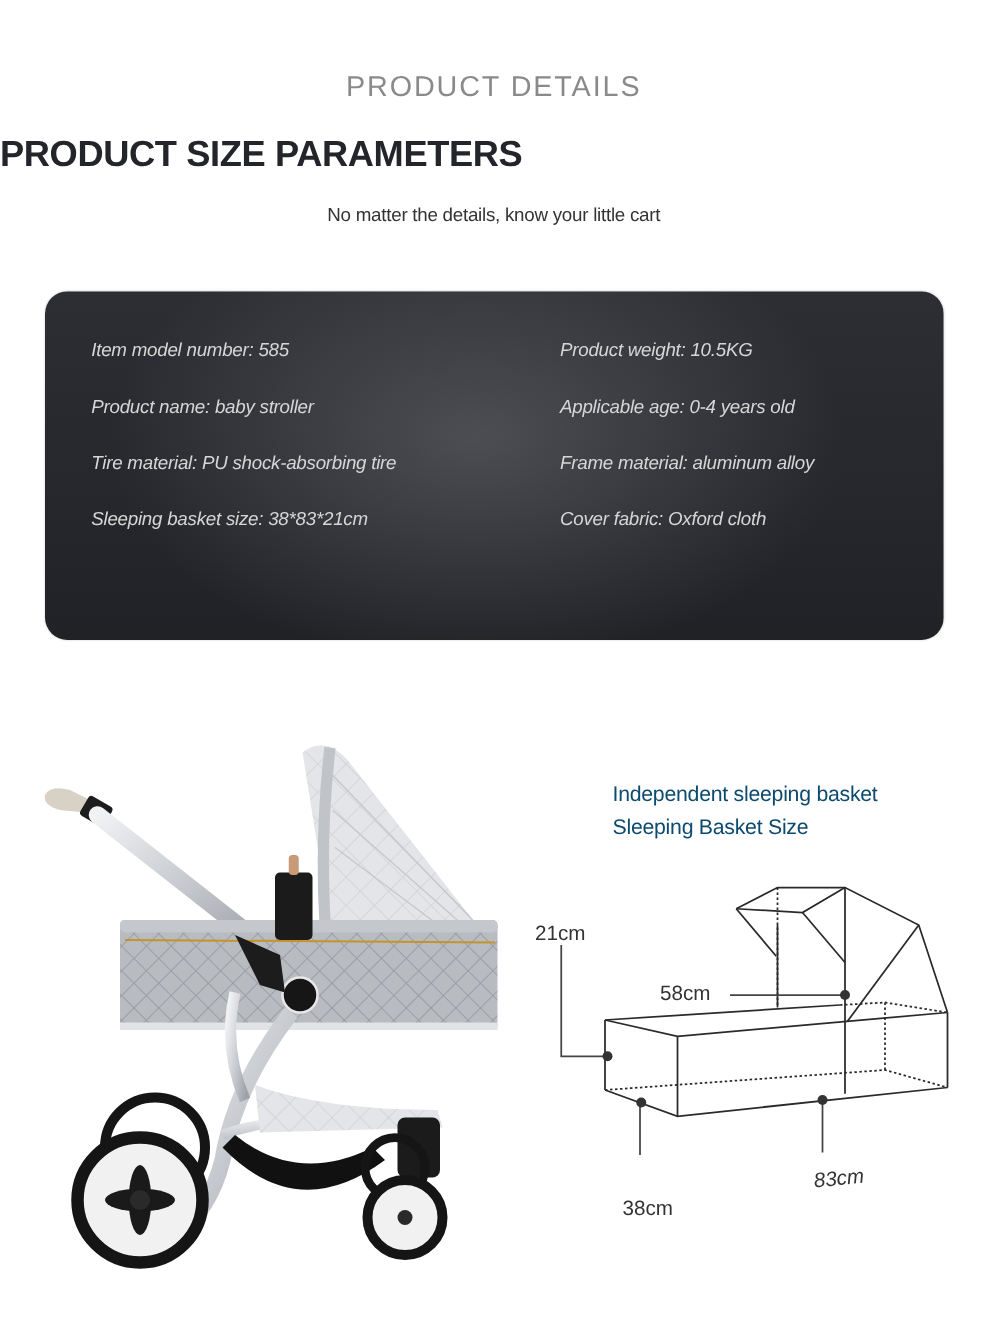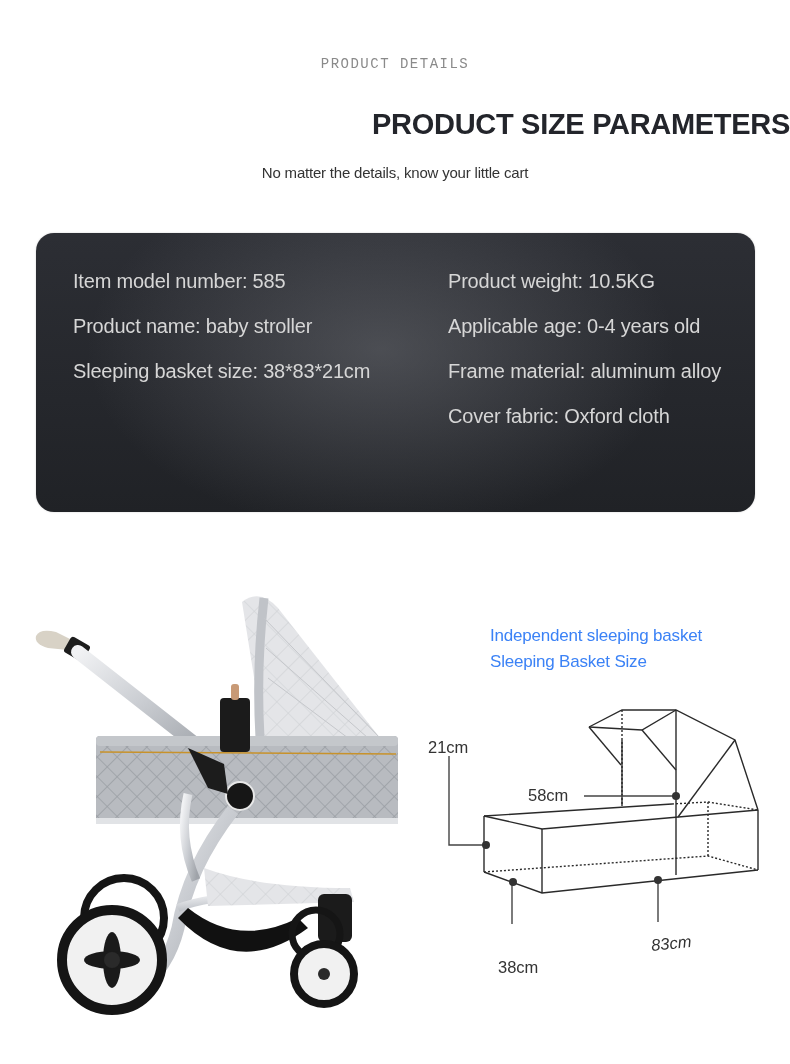--- a/index.html
+++ b/index.html
@@ -1,73 +1,74 @@
 <!DOCTYPE html>
 <html><head>
   <meta charset="utf-8">
   <style>
     * { box-sizing: border-box; margin: 0; padding: 0; }
     html, body { width: 790px; height: 1064px; background: #ffffff; overflow: hidden; }
     body { position: relative; font-family: "Liberation Sans", "DejaVu Sans", sans-serif; color: #222; }
 
     .eyebrow {
       position: absolute; top: 56px; left: 0; width: 790px; text-align: center;
-      font-size: 14px; letter-spacing: 1.5px; color: #8a8a8a; font-family: Liberation Mono, monospace;
+      font-size: 23px; letter-spacing: 1.5px; color: #8a8a8a;
     }
     .title {
-      position: absolute; top: 108px; left: 0; width: 790px; text-align: right;
+      position: absolute; top: 108px; left: 0; width: 790px; text-align: left;
       font-size: 29px; color: #23252b; letter-spacing: -0.3px;
     }
     .subtitle {
       position: absolute; top: 164px; left: 0; width: 790px; text-align: center;
       font-size: 15px; color: #333; letter-spacing: -0.2px;
     }
 
     .spec-panel {
       position: absolute; top: 233px; left: 36px; width: 719px; height: 279px;
       border-radius: 18px;
       background:
         radial-gradient(ellipse 420px 260px at 48% 42%, rgba(120,122,128,0.45), rgba(0,0,0,0) 70%),
         linear-gradient(180deg, #2c2e34 0%, #25272c 60%, #202226 100%);
       box-shadow: 0 0 2px rgba(0,0,0,0.2);
     }
     .spec-col { position: absolute; top: 35px; }
     .spec-col.left { left: 37px; }
     .spec-col.right { left: 412px; }
     .spec-item {
-      font-size: 20px; color: #d6d6d6; height: 45px; line-height: 26px;
-      letter-spacing: -0.2px; white-space: nowrap;
+      font-size: 15px; color: #d6d6d6; height: 45px; line-height: 26px;
+      letter-spacing: -0.2px; white-space: nowrap; font-style: italic;
     }
 
     .stroller {
       position: absolute; top: 588px; left: 28px; width: 380px; height: 432px;
     }
 
     .basket-caption {
-      position: absolute; top: 623px; left: 490px; font-size: 17px; color: #3b82f6;
+      position: absolute; top: 623px; left: 490px; font-size: 17px; color: #0c4a6e;
       line-height: 26px; letter-spacing: -0.2px;
     }
     .diagram {
       position: absolute; top: 700px; left: 420px; width: 360px; height: 290px;
     }
     .dim-label {
       position: absolute; font-size: 16.5px; color: #333; font-family: "Liberation Sans", sans-serif;
     }
   </style>
 </head>
 <body>
 
 <div class="eyebrow">PRODUCT DETAILS</div>
 <h1 class="title">PRODUCT SIZE PARAMETERS</h1>
 <div class="subtitle">No matter the details, know your little cart</div>
 
 <div class="spec-panel">
   <div class="spec-col left">
     <div class="spec-item">Item model number: 585</div>
     <div class="spec-item">Product name: baby stroller</div>
+    <div class="spec-item">Tire material: PU shock-absorbing tire</div>
     <div class="spec-item">Sleeping basket size: 38*83*21cm</div>
   </div>
   <div class="spec-col right">
     <div class="spec-item">Product weight: 10.5KG</div>
     <div class="spec-item">Applicable age: 0-4 years old</div>
     <div class="spec-item">Frame material: aluminum alloy</div>
     <div class="spec-item">Cover fabric: Oxford cloth</div>
   </div>
 </div>
 

